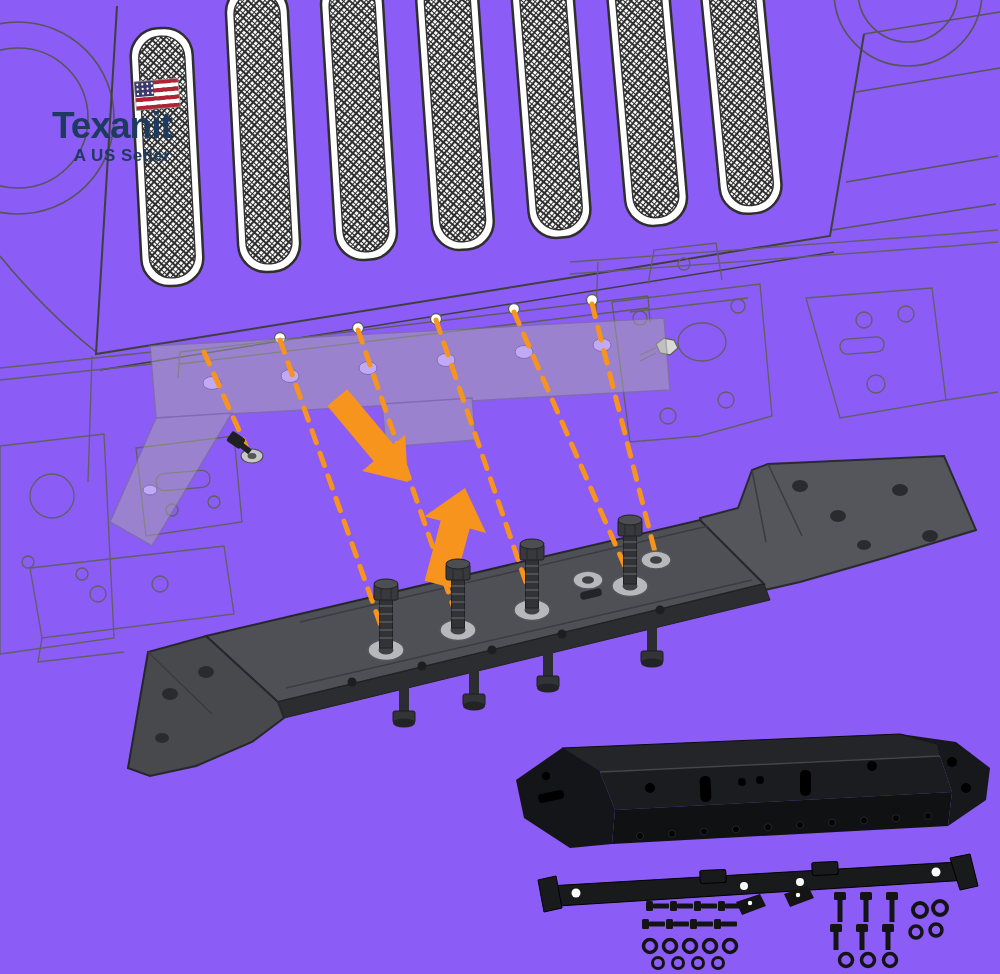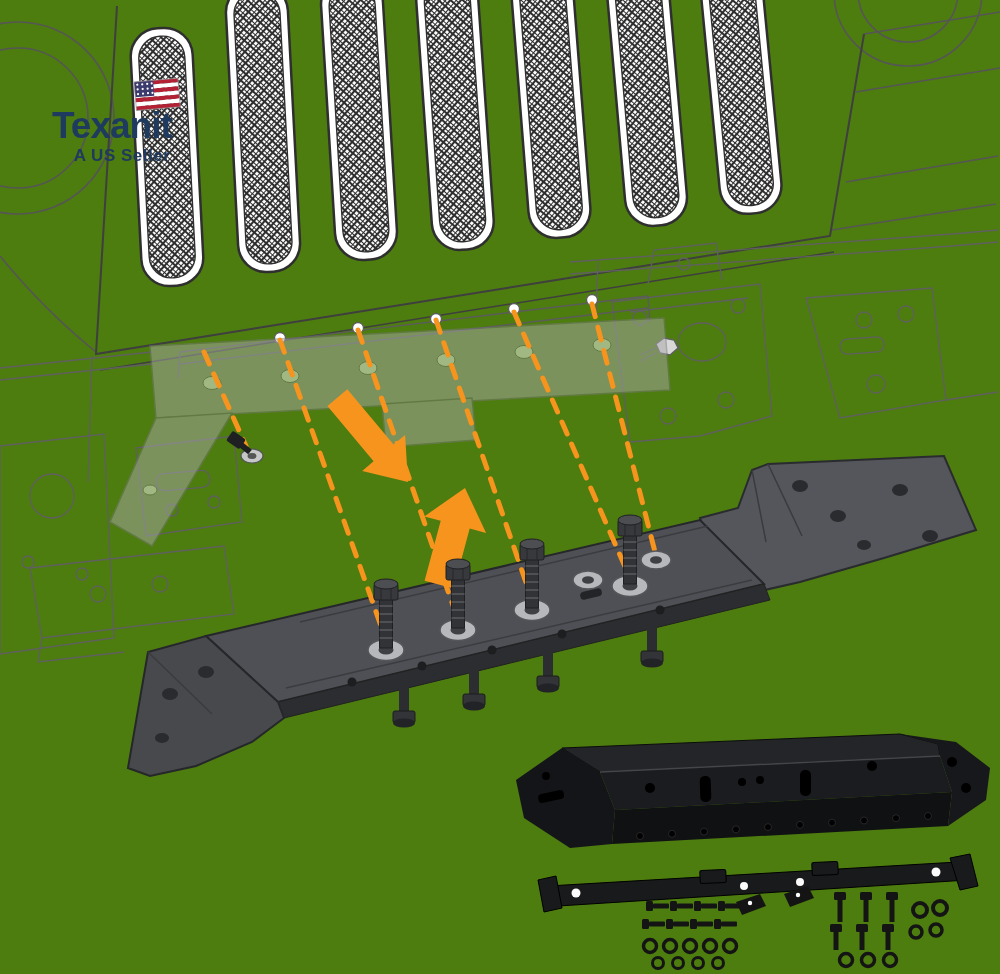--- a/index.html
+++ b/index.html
@@ -1,16 +1,16 @@
 <!DOCTYPE html>
 <html><head>
 <meta charset="utf-8">
 <style>
   html,body{margin:0;padding:0;background:#fff;}
-  #stage{position:relative;width:1000px;height:974px;background:#4d7c0f;overflow:hidden;
+  #stage{position:relative;width:1000px;height:974px;background:#8b5cf6;overflow:hidden;
          font-family:"Liberation Sans", sans-serif;}
   svg{display:block;}
   text{font-family:"Liberation Sans", sans-serif;}
   .brand-name{font-weight:bold;font-size:37px;letter-spacing:-1px;}
   .brand-tag{font-weight:bold;font-size:17px;letter-spacing:0.5px;}
 </style>
 </head>
 <body>
 
 <div id="stage">

